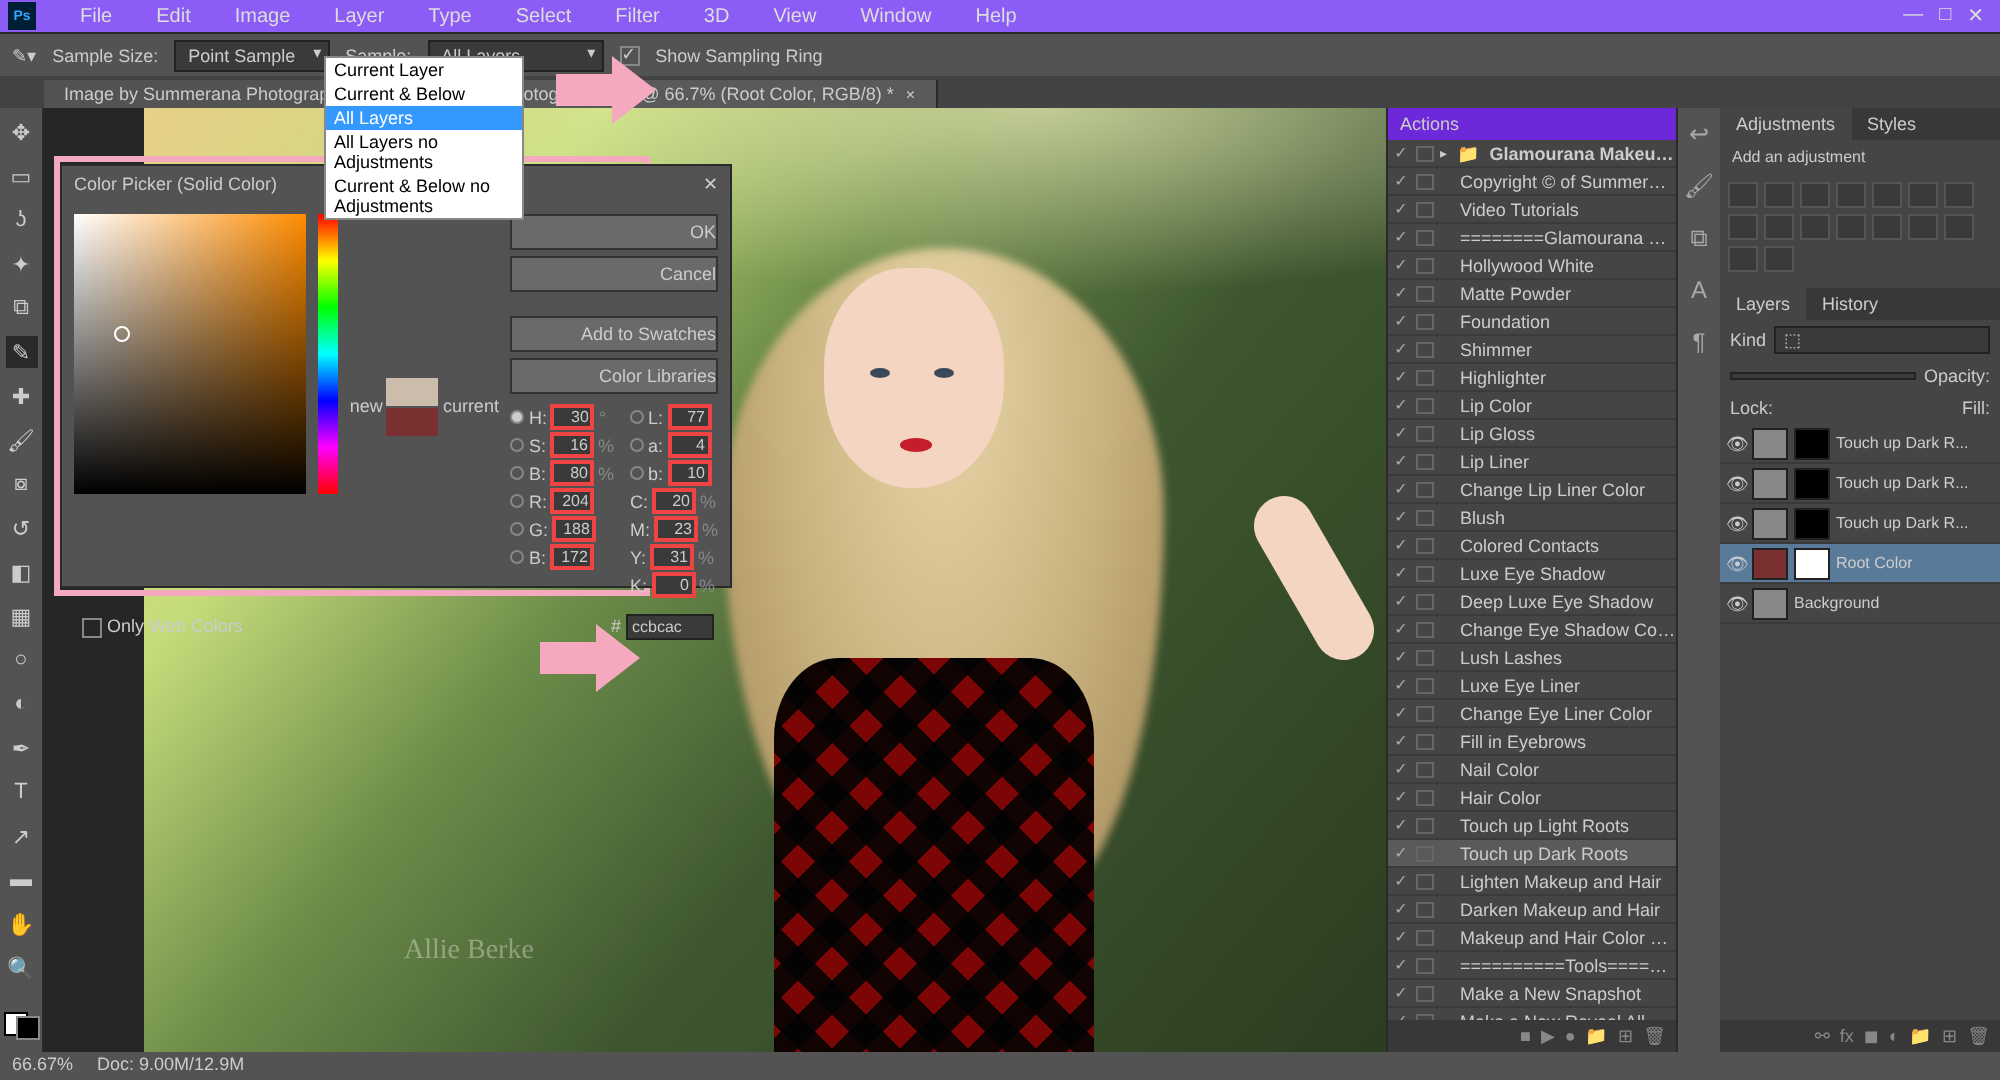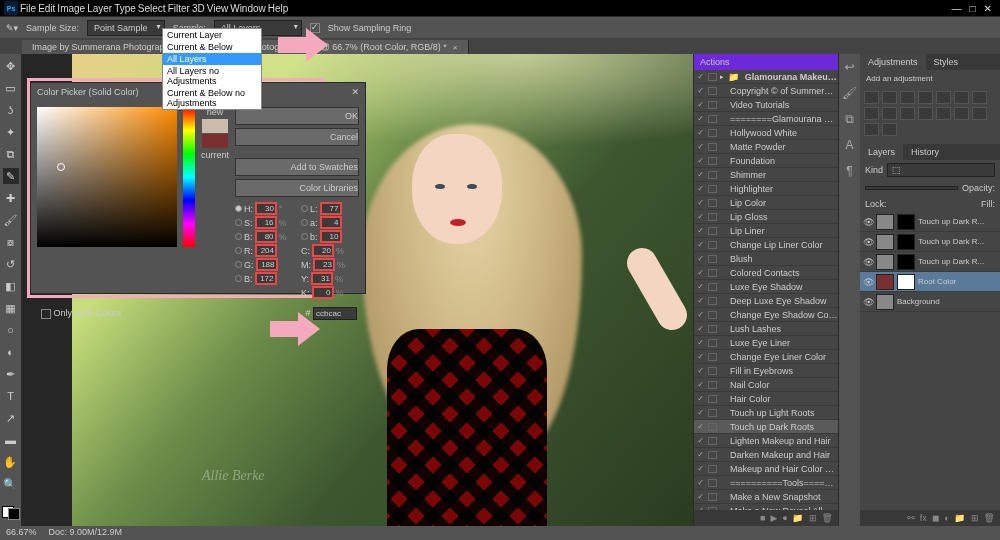--- a/index.html
+++ b/index.html
@@ -1,17 +1,17 @@
 <!DOCTYPE html>
 <html><head>
 <meta charset="utf-8">
 <style>
 *{box-sizing:border-box;margin:0;padding:0;font-family:Tahoma,Arial,sans-serif;font-size:9px;color:#ccc}
 body{background:#323232;width:1000px;height:540px;overflow:hidden;position:relative}
-.menubar{height:16px;background:#000000;display:flex;align-items:center;padding-left:4px;gap:2px}
+.menubar{height:16px;background:#8b5cf6;display:flex;align-items:center;padding-left:4px;gap:22px}
 .menubar .logo{width:14px;height:14px;background:#001e36;color:#31a8ff;display:flex;align-items:center;justify-content:center;font-size:7px;font-weight:bold}
 .menubar span{color:#ddd;font-size:10px}
 .winctrl{margin-left:auto;display:flex;gap:8px;padding-right:8px}
 .winctrl span{font-size:10px}
 .optbar{height:22px;background:#535353;border-top:1px solid #2a2a2a;display:flex;align-items:center;padding-left:6px;gap:8px}
 .optbar .lbl{color:#ccc;font-size:9px}
 .optbar .dd{background:#3a3a3a;border:1px solid #222;padding:2px 16px 2px 6px;font-size:9px;position:relative}
 .optbar .dd:after{content:"▾";position:absolute;right:3px;top:1px;font-size:8px}
 .chk{width:10px;height:10px;border:1px solid #888;display:inline-block;vertical-align:middle;position:relative}
 .chk.on:after{content:"✓";position:absolute;top:-2px;left:0;font-size:9px;color:#ccc}
@@ -30,21 +30,21 @@
 .photo{position:absolute;left:50px;top:0;width:640px;height:480px;background:linear-gradient(130deg,#e8d088 0%,#c5dd7a 22%,#6e8e4a 40%,#3e5730 60%,#2a3b20 100%)}
 .photo::before{content:"";position:absolute;top:0;left:0;right:0;height:120px;background:radial-gradient(ellipse at 70% 0%,rgba(255,250,200,0.6),transparent 55%)}
 .subject{position:absolute;left:260px;top:60px;width:280px;height:400px}
 .face{position:absolute;left:80px;top:20px;width:90px;height:110px;background:#f4d5c2;border-radius:45% 45% 48% 48%}
 .hair{position:absolute;left:30px;top:10px;width:220px;height:330px;background:radial-gradient(ellipse at 50% 20%,#e8d5a8,#c9b380 50%,#b39a68 80%);border-radius:50% 50% 30% 40%/40% 40% 60% 60%;filter:blur(2px)}
 .lips{position:absolute;left:118px;top:105px;width:16px;height:7px;background:#c41e2a;border-radius:50%}
 .eye{position:absolute;top:70px;width:10px;height:5px;background:#3a4a5a;border-radius:50%}
 .eye.l{left:103px}.eye.r{left:135px}
 .shirt{position:absolute;left:55px;top:215px;width:160px;height:200px;background:repeating-linear-gradient(45deg,#b22222 0 12px,#1a1a1a 12px 24px),repeating-linear-gradient(-45deg,#b22222 0 12px,#1a1a1a 12px 24px);background-blend-mode:multiply;border-radius:20% 20% 0 0}
 .arm{position:absolute;right:-60px;top:130px;width:30px;height:90px;background:#f4d5c2;border-radius:15px;transform:rotate(-30deg)}
-.watermark{position:absolute;left:130px;bottom:50px;color:rgba(255,255,255,0.35);font-family:cursive;font-size:14px;font-style:italic}
+.watermark{position:absolute;left:130px;bottom:50px;color:rgba(255,255,255,0.35);font-family:cursive;font-size:14px;}
 .rightpanels{width:145px;background:#454545;border-left:1px solid #2a2a2a;display:flex;flex-direction:column}
 .iconstrip{width:22px;background:#535353;border-left:1px solid #2a2a2a;display:flex;flex-direction:column;align-items:center;padding-top:6px;gap:12px}
 .iconstrip span{font-size:12px;color:#aaa}
 .actions-panel{flex:1;display:flex;flex-direction:column;background:#454545;min-height:0}
 .panelhdr{background:#6d28d9;padding:3px 6px;font-size:9px;color:#ccc}
 .actionlist{flex:1;overflow:hidden;font-size:8px}
 .actionrow{display:flex;align-items:center;height:14px;padding-left:2px;gap:3px;border-bottom:1px solid #3a3a3a}
 .actionrow .ck{width:9px;color:#aaa;font-size:8px;text-align:center}
 .actionrow .sq{width:9px;height:8px;border:1px solid #666}
 .actionrow .nm{flex:1;white-space:nowrap;overflow:hidden;text-overflow:ellipsis;padding-left:10px;color:#ccc}
@@ -462,21 +462,21 @@
 <div class="colorpicker">
   <div class="cptitle">
     <span>Color Picker (Solid Color)</span>
     <span>✕</span>
   </div>
   <div class="cpbody">
     <div class="cpfield">
         <div class="ring"></div>
       </div>
     <div class="cphue"></div>
-    <div style="display:flex;flex-direction:column;align-items:center;gap:2px;font-size:8px">
+    <div style="display:flex;flex-direction:row;align-items:center;gap:2px;font-size:8px">
       <span>new</span>
       <div class="cpswatch">
         <div class="sw new"></div>
         <div class="sw cur"></div>
       </div>
       <span>current</span>
     </div>
     <div class="cpright">
       <div class="cpbtn">OK</div>
       <div class="cpbtn">Cancel</div>

